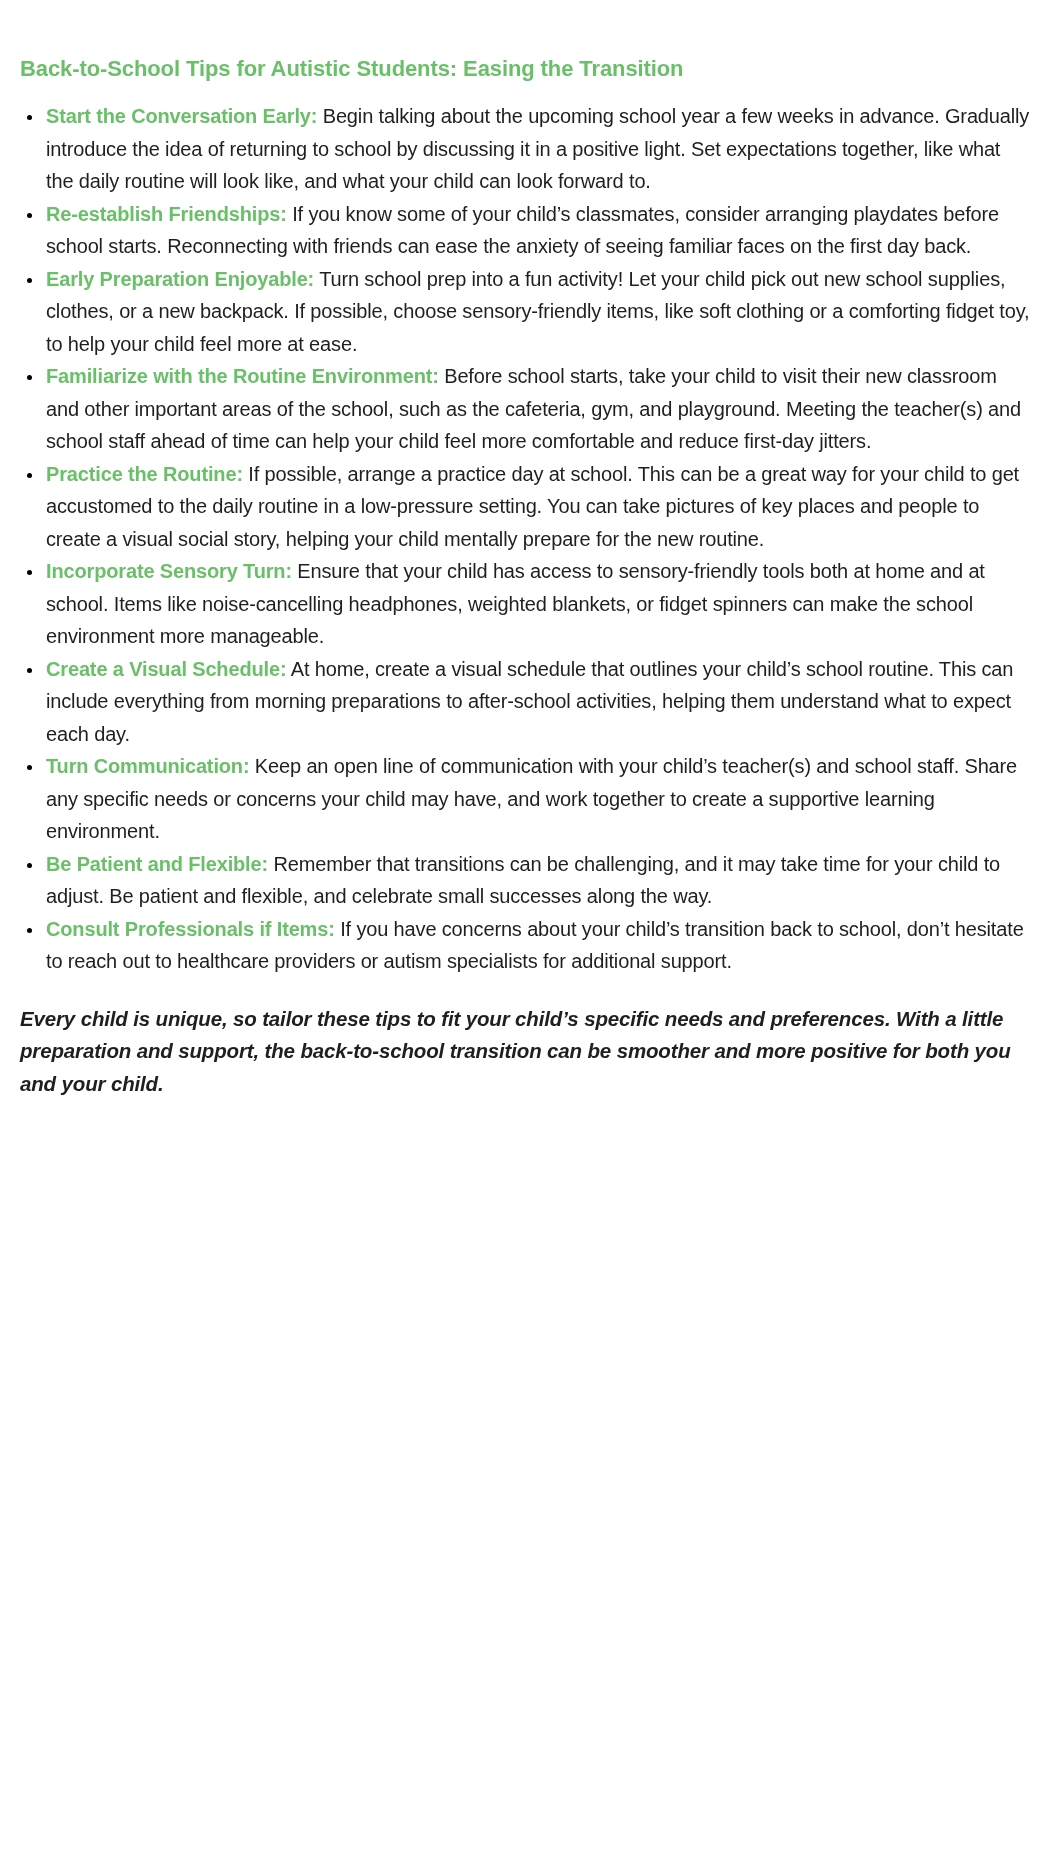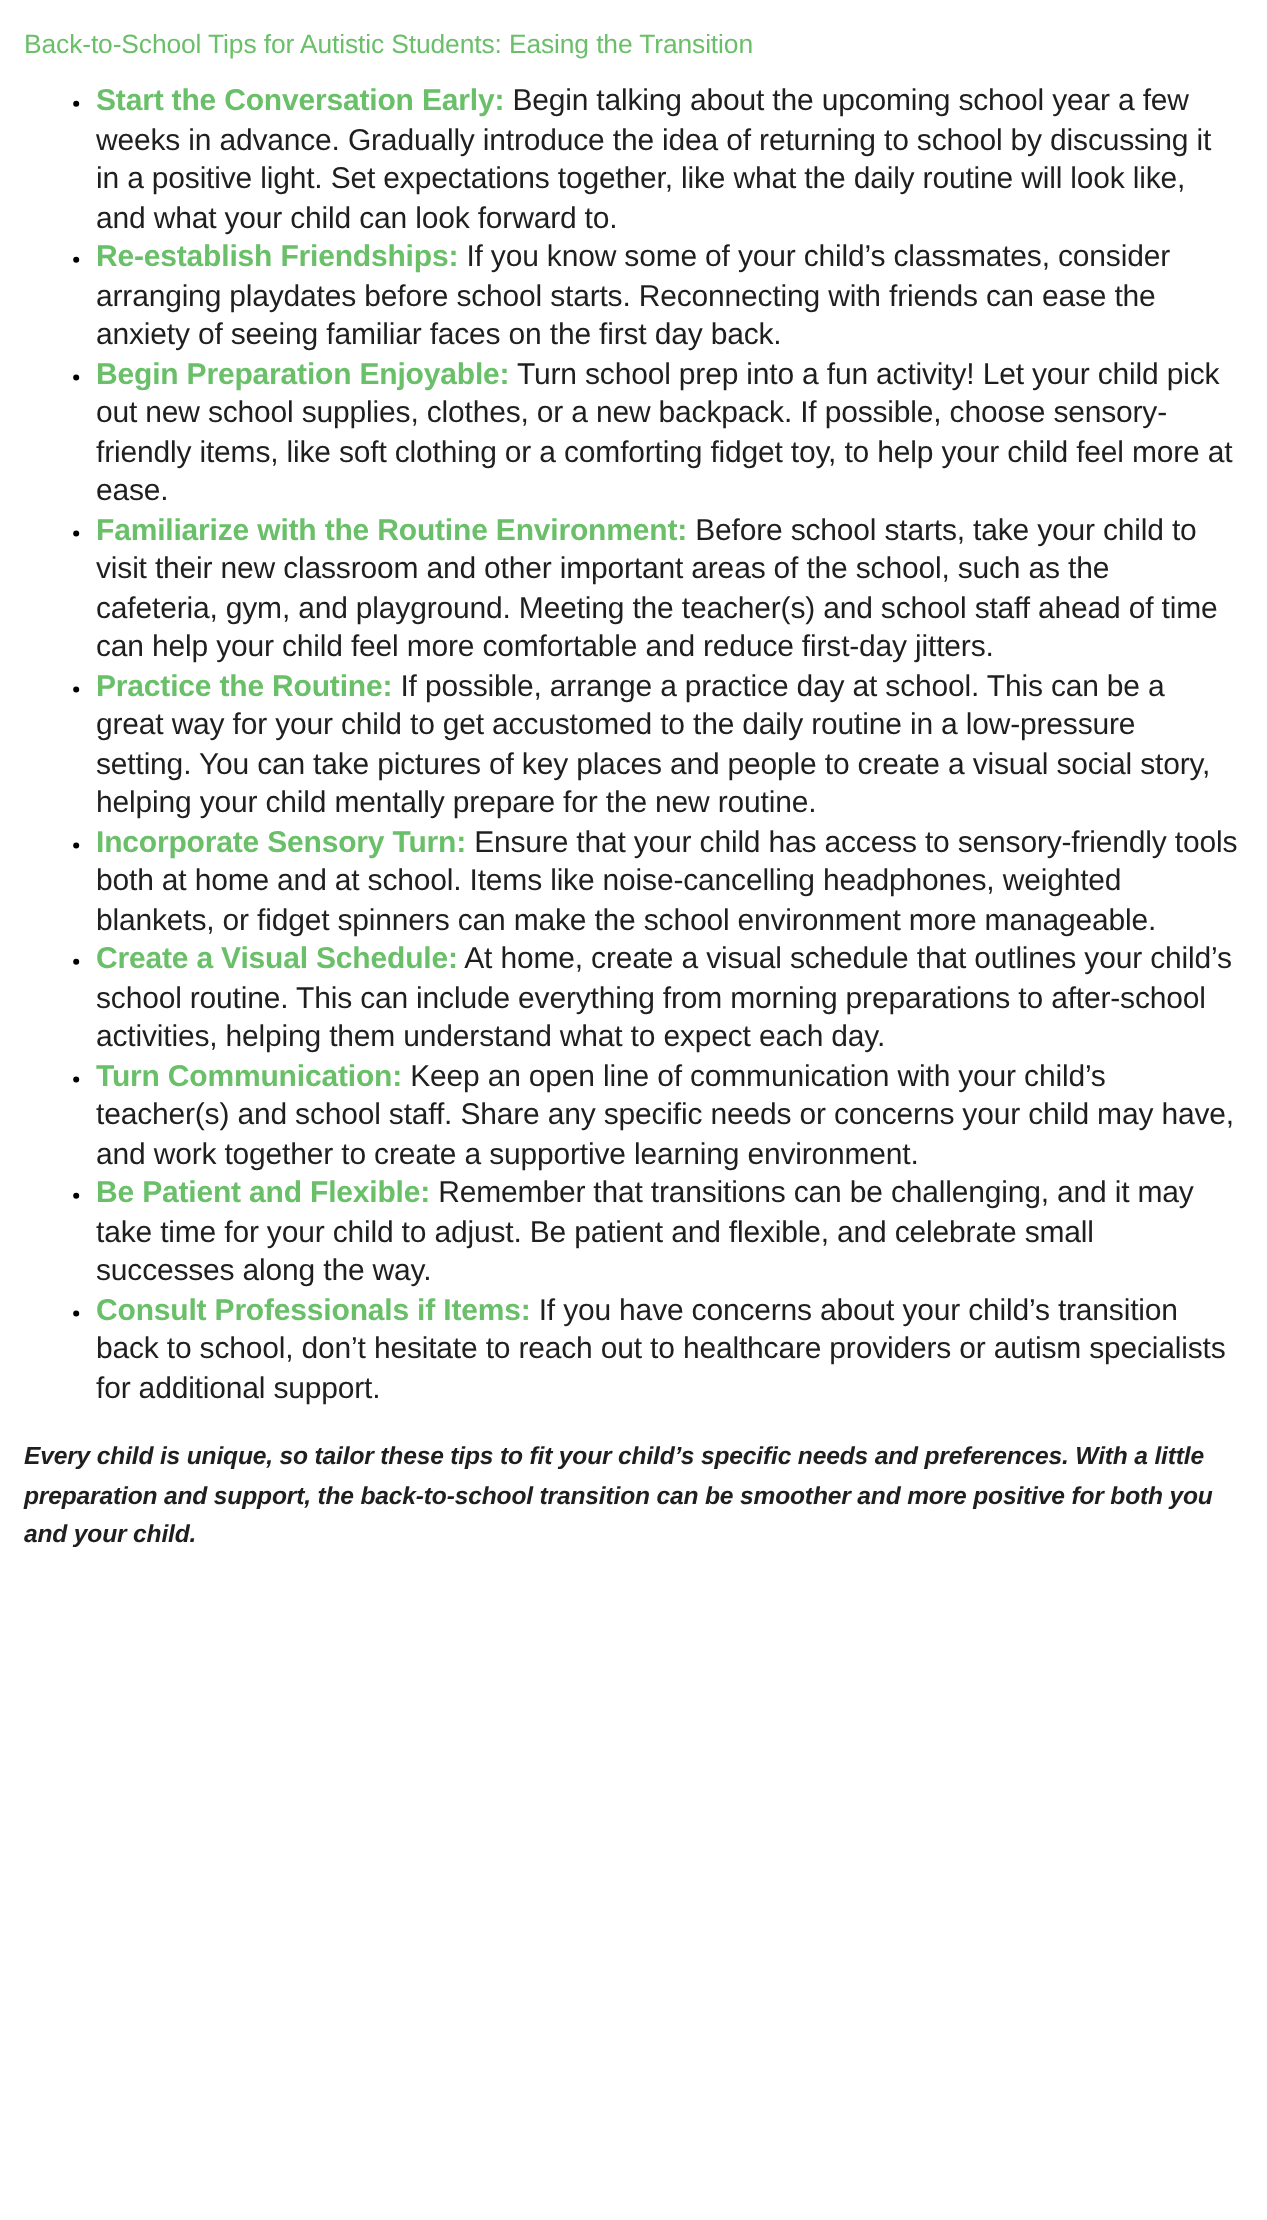--- a/index.html
+++ b/index.html
@@ -14,31 +14,31 @@
   .page-title {
     margin-top: 24px;
     text-align: center;
     font-size: 43px;
     font-weight: 400;
     color: #4a90d4;
     letter-spacing: 0.5px;
   }
 
   .section-heading {
-    margin: 24px 20px 0 20px;
+    margin: 56px 20px 0 20px;
     font-size: 22px;
-    font-weight: 400;
+    font-weight: 700;
     color: #6abf69;
     letter-spacing: -0.1px;
   }
 
   .tips-list {
-    margin: 18px 24px 0 78px;
+    margin: 18px 24px 0 44px;
     list-style: disc outside;
-    font-size: 25px;
+    font-size: 20px;
     line-height: 32.5px;
     letter-spacing: -0.15px;
   }
   .tips-list li {
     padding-left: 2px;
     color: #1f1f1f;
   }
   .tips-list li::marker { color: #000000; font-size: 17px; }
 
   .tip-label {
@@ -63,21 +63,21 @@
 
 
   <h2 class="section-heading">Back-to-School Tips for Autistic Students: Easing the Transition</h2>
 
   <ul class="tips-list">
 
       <li><span class="tip-label">Start the Conversation Early:</span> <span class="tip-text">Begin talking about the upcoming school year a few weeks in advance. Gradually introduce the idea of returning to school by discussing it in a positive light. Set expectations together, like what the daily routine will look like, and what your child can look forward to.</span></li>
 
       <li><span class="tip-label">Re-establish Friendships:</span> <span class="tip-text">If you know some of your child’s classmates, consider arranging playdates before school starts. Reconnecting with friends can ease the anxiety of seeing familiar faces on the first day back.</span></li>
 
-      <li><span class="tip-label">Begin Preparation Enjoyable:</span> <span class="tip-text">Turn school prep into a fun activity! Let your child pick out new school supplies, clothes, or a new backpack. If possible, choose sensory-friendly items, like soft clothing or a comforting fidget toy, to help your child feel more at ease.</span></li>
+      <li><span class="tip-label">Early Preparation Enjoyable:</span> <span class="tip-text">Turn school prep into a fun activity! Let your child pick out new school supplies, clothes, or a new backpack. If possible, choose sensory-friendly items, like soft clothing or a comforting fidget toy, to help your child feel more at ease.</span></li>
 
       <li><span class="tip-label">Familiarize with the Routine Environment:</span> <span class="tip-text">Before school starts, take your child to visit their new classroom and other important areas of the school, such as the cafeteria, gym, and playground. Meeting the teacher(s) and school staff ahead of time can help your child feel more comfortable and reduce first-day jitters.</span></li>
 
       <li><span class="tip-label">Practice the Routine:</span> <span class="tip-text">If possible, arrange a practice day at school. This can be a great way for your child to get accustomed to the daily routine in a low-pressure setting. You can take pictures of key places and people to create a visual social story, helping your child mentally prepare for the new routine.</span></li>
 
       <li><span class="tip-label">Incorporate Sensory Turn:</span> <span class="tip-text">Ensure that your child has access to sensory-friendly tools both at home and at school. Items like noise-cancelling headphones, weighted blankets, or fidget spinners can make the school environment more manageable.</span></li>
 
       <li><span class="tip-label">Create a Visual Schedule:</span> <span class="tip-text">At home, create a visual schedule that outlines your child’s school routine. This can include everything from morning preparations to after-school activities, helping them understand what to expect each day.</span></li>
 
       <li><span class="tip-label">Turn Communication:</span> <span class="tip-text">Keep an open line of communication with your child’s teacher(s) and school staff. Share any specific needs or concerns your child may have, and work together to create a supportive learning environment.</span></li>

